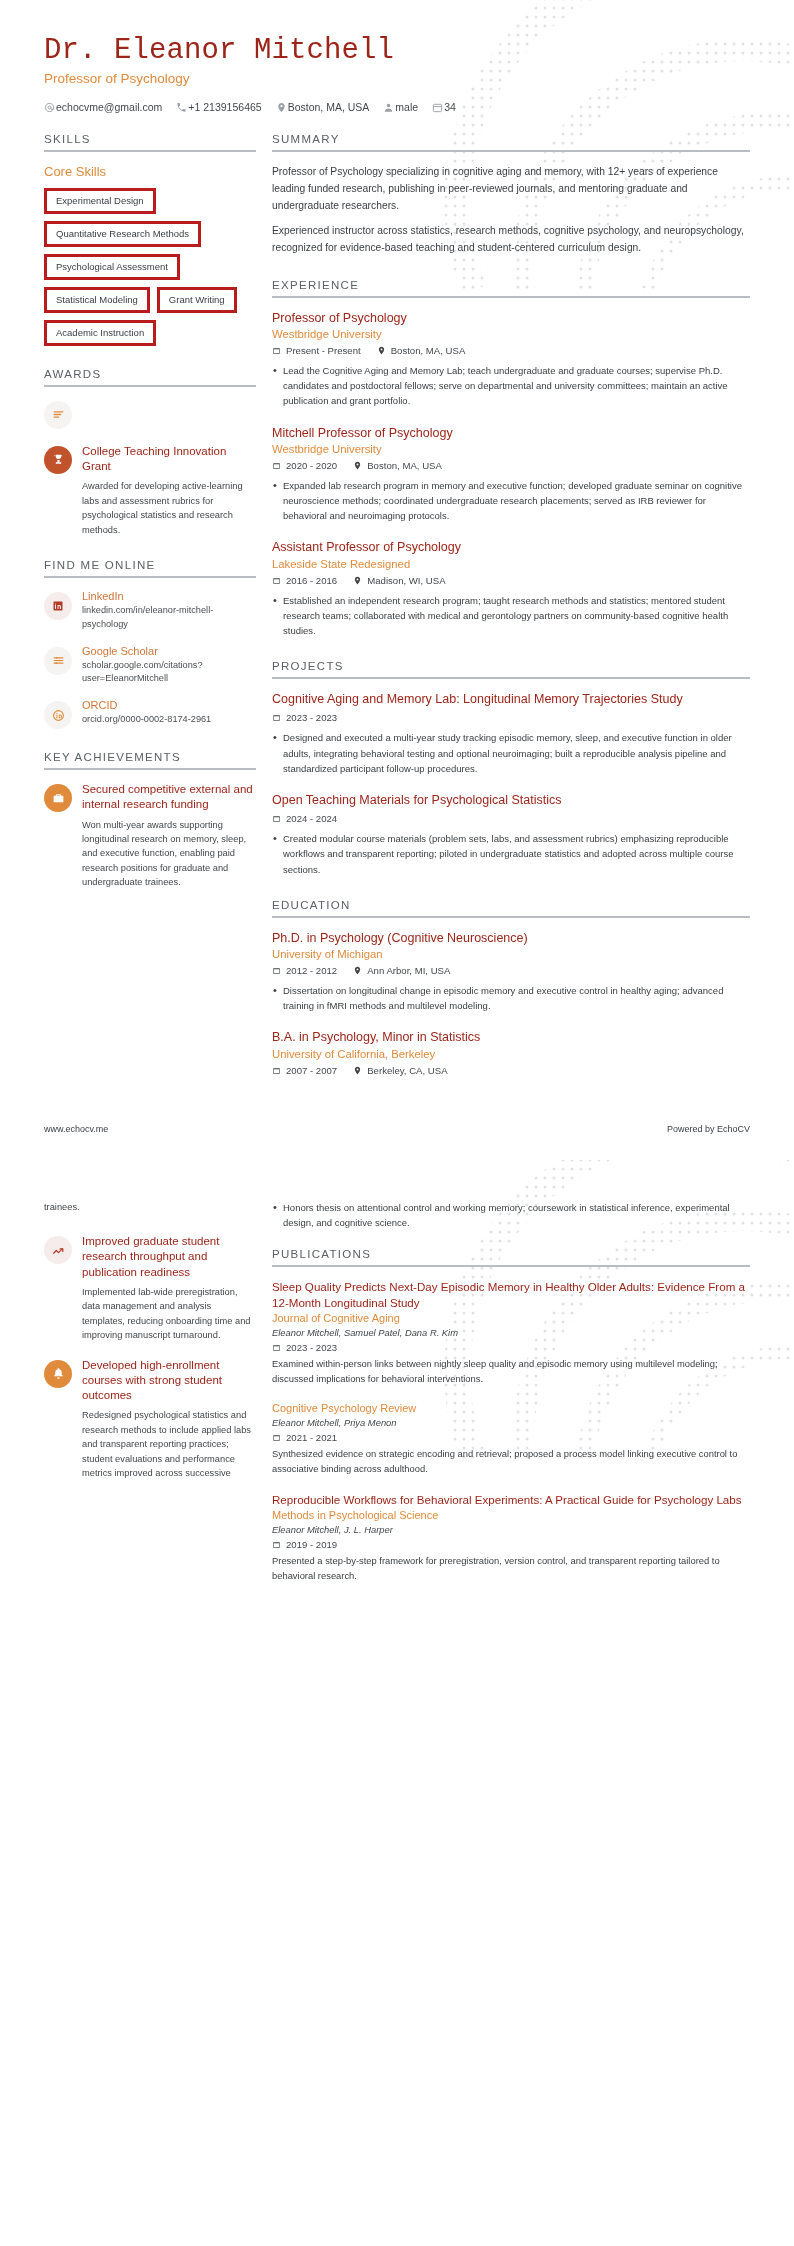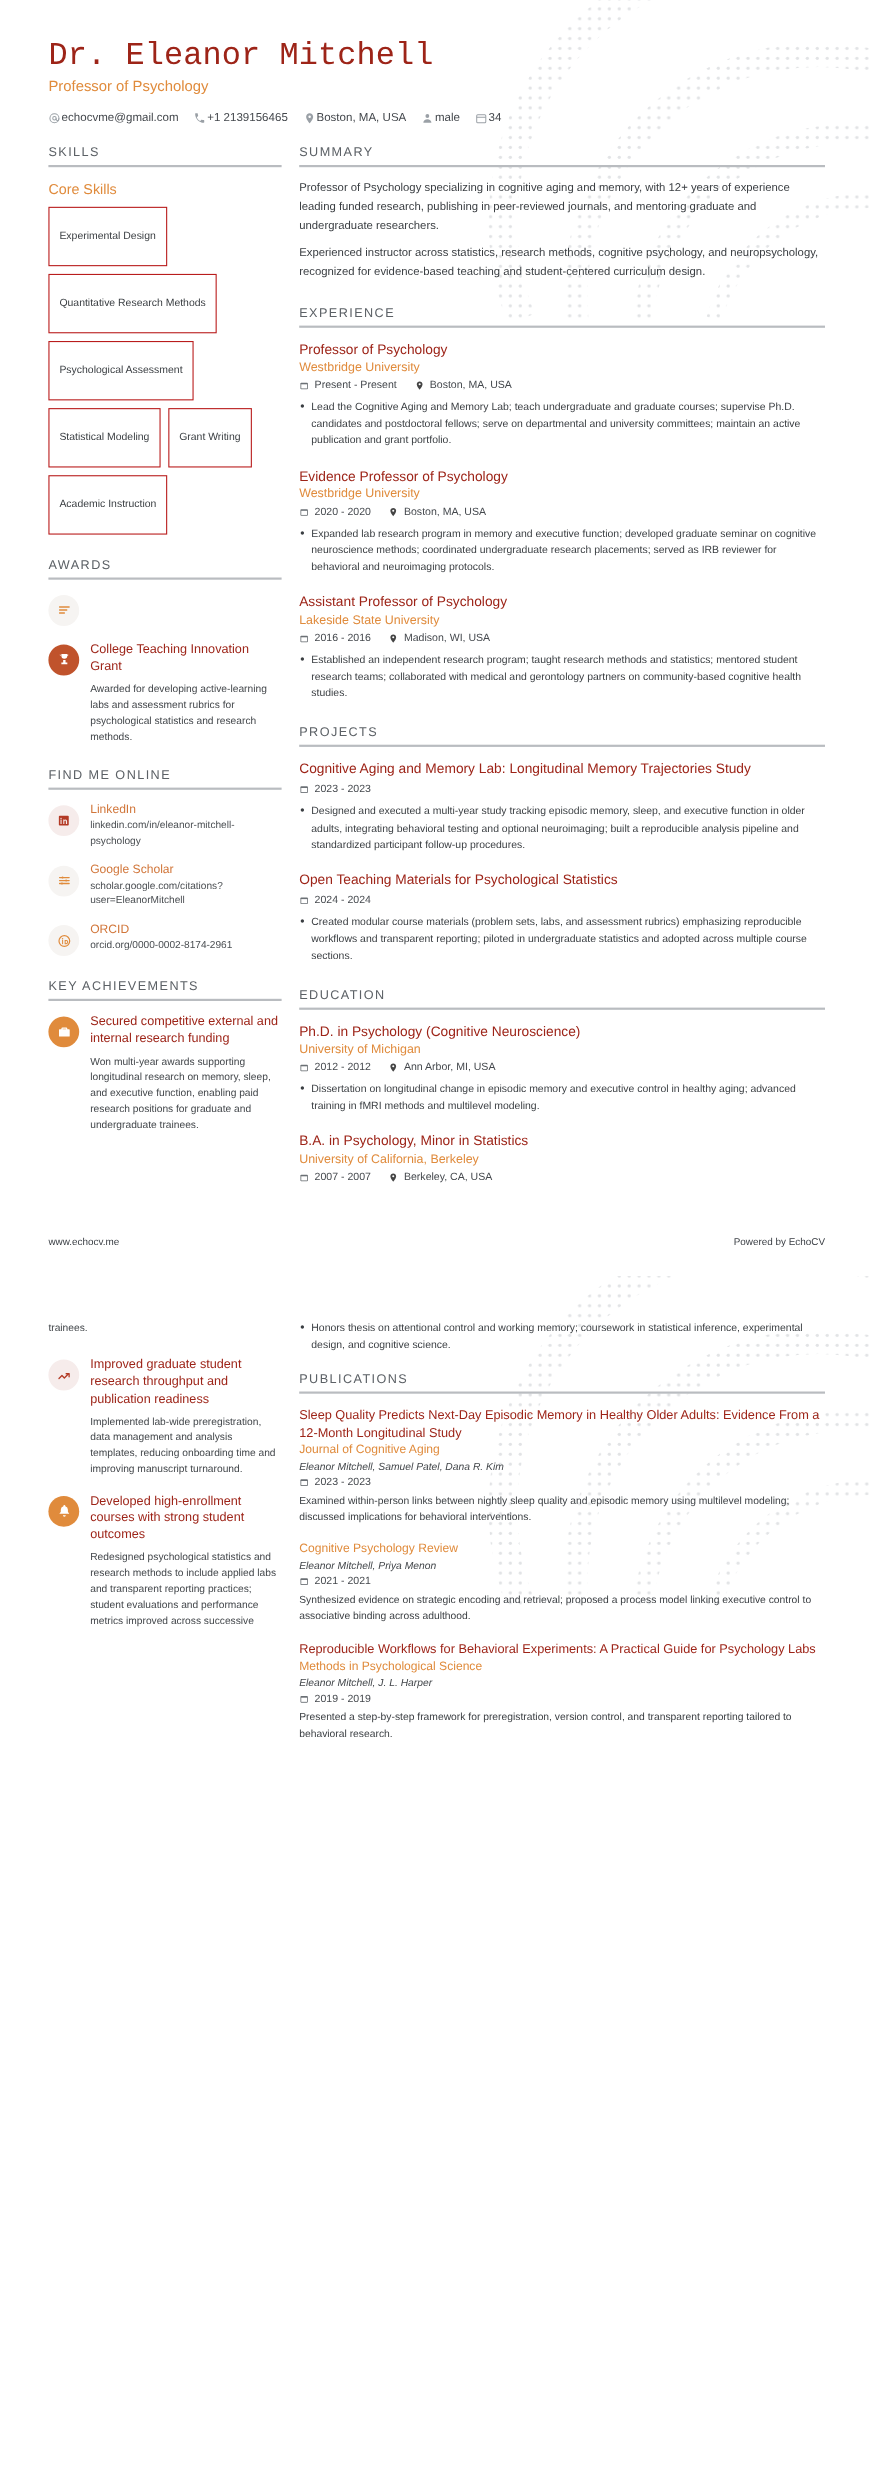--- a/index.html
+++ b/index.html
@@ -80,22 +80,22 @@
 
   
   .skill-group-title {
     color: #e08b3c;
     font-size: 13px;
     margin-bottom: 9px;
     font-weight: 400;
   }
   .chips { display: flex; flex-wrap: wrap; gap: 7px; }
   .chip {
-    border: 1px solid #b91c1c;
-    padding: 20px 9px;
+    border: 3px solid #b91c1c;
+    padding: 4px 9px;
     font-size: 9.5px;
     color: #3a3e42;
     line-height: 1.25;
     background: #fff;
     white-space: nowrap;
   }
 
   
   .aw-item { display: flex; gap: 10px; margin-bottom: 15px; }
   .aw-badge {
@@ -406,21 +406,21 @@
                   </svg>
                 <span>Boston, MA, USA</span>
               </span>
             </div>
             <ul class="bullets">
               <li>Lead the Cognitive Aging and Memory Lab; teach undergraduate and graduate courses; supervise Ph.D. candidates and postdoctoral fellows; serve on departmental and university committees; maintain an active publication and grant portfolio.</li>
             </ul>
           </div>
 
           <div class="entry">
-            <div class="entry-title">Evidence Professor of Psychology</div>
+            <div class="entry-title">Mitchell Professor of Psychology</div>
             <div class="entry-org">Westbridge University</div>
             <div class="meta-row">
               <span class="meta-item">
                 <svg width="9" height="9" viewBox="0 0 24 24" fill="#6b7075">
                     <rect x="3" y="5" width="18" height="16" rx="2"></rect>
                     <rect x="5" y="9" width="14" height="10" fill="#fff"></rect>
                   </svg>
                 <span>2020 - 2020</span>
               </span>
               <span class="meta-item">
@@ -430,21 +430,21 @@
                 <span>Boston, MA, USA</span>
               </span>
             </div>
             <ul class="bullets">
               <li>Expanded lab research program in memory and executive function; developed graduate seminar on cognitive neuroscience methods; coordinated undergraduate research placements; served as IRB reviewer for behavioral and neuroimaging protocols.</li>
             </ul>
           </div>
 
           <div class="entry">
             <div class="entry-title">Assistant Professor of Psychology</div>
-            <div class="entry-org">Lakeside State University</div>
+            <div class="entry-org">Lakeside State Redesigned</div>
             <div class="meta-row">
               <span class="meta-item">
                 <svg width="9" height="9" viewBox="0 0 24 24" fill="#6b7075">
                     <rect x="3" y="5" width="18" height="16" rx="2"></rect>
                     <rect x="5" y="9" width="14" height="10" fill="#fff"></rect>
                   </svg>
                 <span>2016 - 2016</span>
               </span>
               <span class="meta-item">
                 <svg width="9" height="9" viewBox="0 0 24 24" fill="#444">

